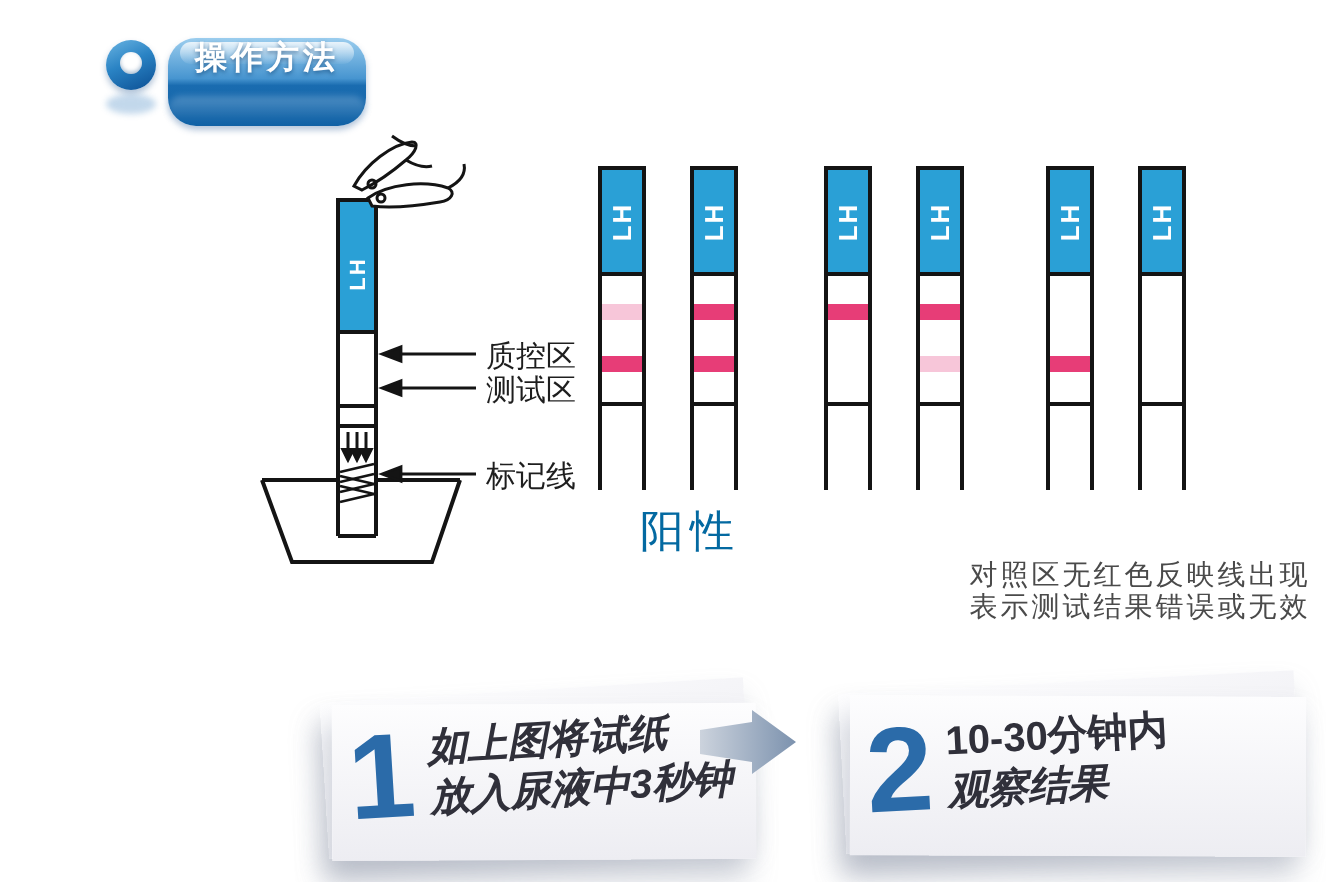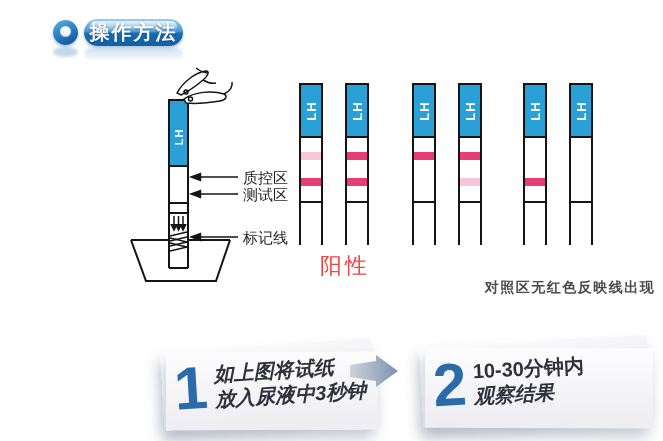--- a/index.html
+++ b/index.html
@@ -6,24 +6,24 @@
   #stage{
     position:relative;width:663px;height:441px;background:#ffffff;overflow:hidden;
     font-family:"Liberation Sans","DejaVu Sans",sans-serif;color:#222;
   }
   
   .donut{position:absolute;left:53px;top:20px;width:25px;height:25px;border-radius:50%;
     background:linear-gradient(155deg,#6ab4e2 0%,#2a83c4 45%,#0b4e93 100%);
     box-shadow:0 2px 3px rgba(30,80,140,.35);}
   .donut::before{content:"";position:absolute;left:7px;top:6px;width:11px;height:11px;border-radius:50%;
     background:#fff;box-shadow:inset 0 -1px 2px rgba(0,60,120,.35);}
-  .pill{position:absolute;left:84px;top:19px;width:99px;height:27px;border-radius:14px;
+  .pill{position:absolute;left:84px;top:19px;width:99px;height:44px;border-radius:14px;
     background:linear-gradient(180deg,#9bcdee 0%,#4795d0 46%,#1a6cb0 54%,#1061a5 100%);
-    display:flex;align-items:center;justify-content:center;
-    color:#fff;font-size:20px;font-weight:bold;letter-spacing:2px;
+    display:flex;justify-content:center;
+    color:#fff;font-size:16px;font-weight:bold;letter-spacing:2px;
     text-shadow:0 1px 2px rgba(10,60,110,.6);box-shadow:0 2px 3px rgba(40,90,150,.35);}
   .pill::before{content:"";position:absolute;left:6px;right:6px;top:2px;height:11px;border-radius:8px;
     background:linear-gradient(180deg,rgba(255,255,255,.8),rgba(255,255,255,.05));}
   .pill span{position:relative;}
   .refl{position:absolute;filter:blur(1.5px);opacity:.45;}
   .refl-donut{left:53px;top:47px;width:25px;height:10px;border-radius:50%;background:#7aa9d4;}
   .refl-pill{left:84px;top:48px;width:99px;height:13px;border-radius:7px;
     background:linear-gradient(180deg,#8fb8dc,rgba(255,255,255,0));}
   
   #diagram{position:absolute;left:0;top:0;width:663px;height:441px;}
@@ -39,23 +39,23 @@
   .strip .lh{position:absolute;left:50%;top:50%;transform:translate(-50%,-50%) rotate(-90deg);
     color:#fff;font-weight:bold;font-size:13px;letter-spacing:1px;}
   .strip .window{height:65px;box-sizing:border-box;border-bottom:2px solid #141414;position:relative;background:#fff;}
   .strip .bottom{flex:1;background:#fff;}
   .line{position:absolute;left:0;right:0;height:8px;}
   .line.control{top:14px;}
   .line.test{top:40px;}
   .line[data-strength="strong"]{background:#e73d77;}
   .line[data-strength="faint"]{background:#f7c6d9;}
   .result-label{position:absolute;top:251px;transform:translateX(-50%);
-    font-size:22px;font-weight:500;color:#ef4444;letter-spacing:3px;white-space:nowrap;}
+    font-size:22px;font-weight:500;color:#0369a1;letter-spacing:3px;white-space:nowrap;}
   .invalid-note{position:absolute;left:570px;top:280px;transform:translateX(-50%);
-    text-align:center;font-size:14px;line-height:15.5px;color:#4a4a4a;letter-spacing:1.5px;white-space:nowrap;font-weight:bold;}
+    text-align:center;font-size:14px;line-height:15.5px;color:#4a4a4a;letter-spacing:1.5px;white-space:nowrap;}
   
   .card{position:absolute;display:flex;align-items:center;padding:6px 8px 6px 12px;box-sizing:border-box;
     background:linear-gradient(160deg,#fefeff 0%,#ececf1 100%);
     box-shadow:-2px 10px 14px rgba(140,148,165,.38);}
   .card::before{content:"";position:absolute;inset:0;z-index:-1;
     background:linear-gradient(#fdfdfe,#ededf2);
     transform:rotate(3.2deg) translate(4px,7px);
     box-shadow:-4px 10px 14px rgba(140,148,165,.38);}
   .card1{left:162px;top:345px;width:212px;height:78px;transform:rotate(-3.5deg);}
   .card2{left:421px;top:341px;width:228px;height:80px;transform:rotate(-3deg);}
@@ -196,20 +196,21 @@
         </div>
       <div class="window"></div>
       <div class="bottom"></div>
     </div>
   </div>
 
   <div class="result-label" style="left:345px">阳性</div>
 
   <div class="invalid-note">
     <div>对照区无红色反映线出现</div>
+    <div>表示测试结果错误或无效</div>
   </div>
 
   <div class="card card1">
     <span class="step-num">1</span>
     <div class="step-lines">
       <div class="ln it">如上图将试纸</div>
       <div class="ln it">放入尿液中3秒钟</div>
     </div>
   </div>
 

